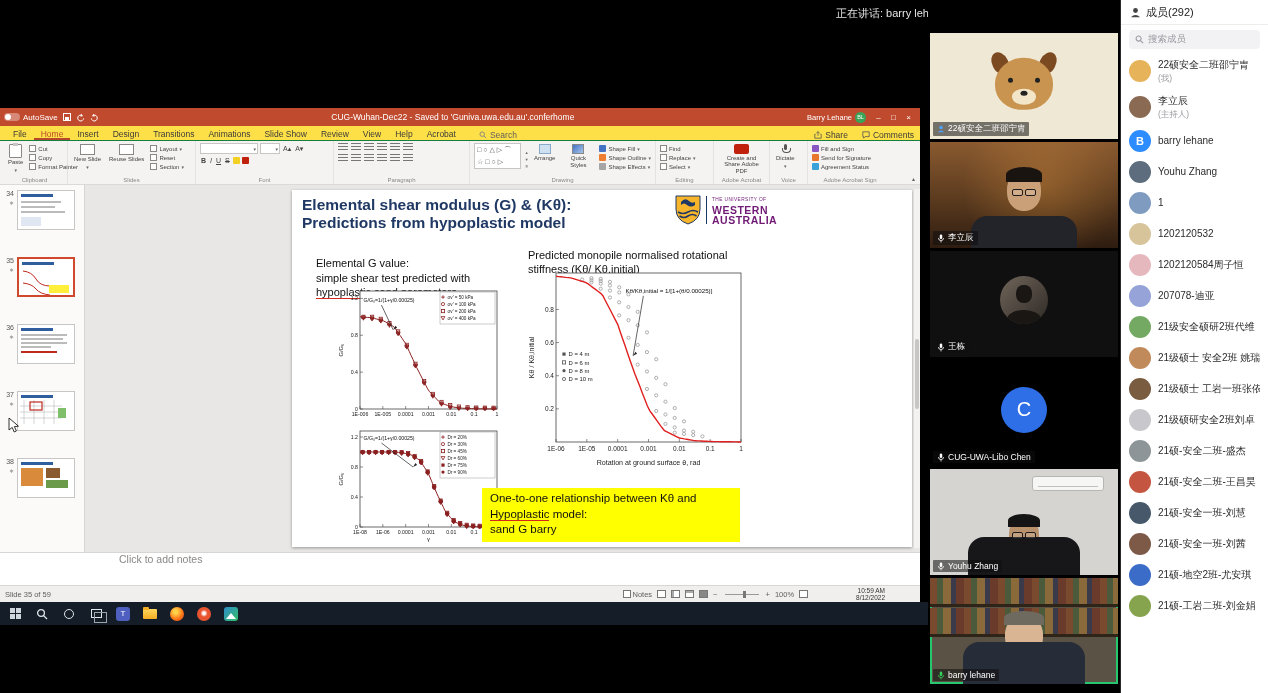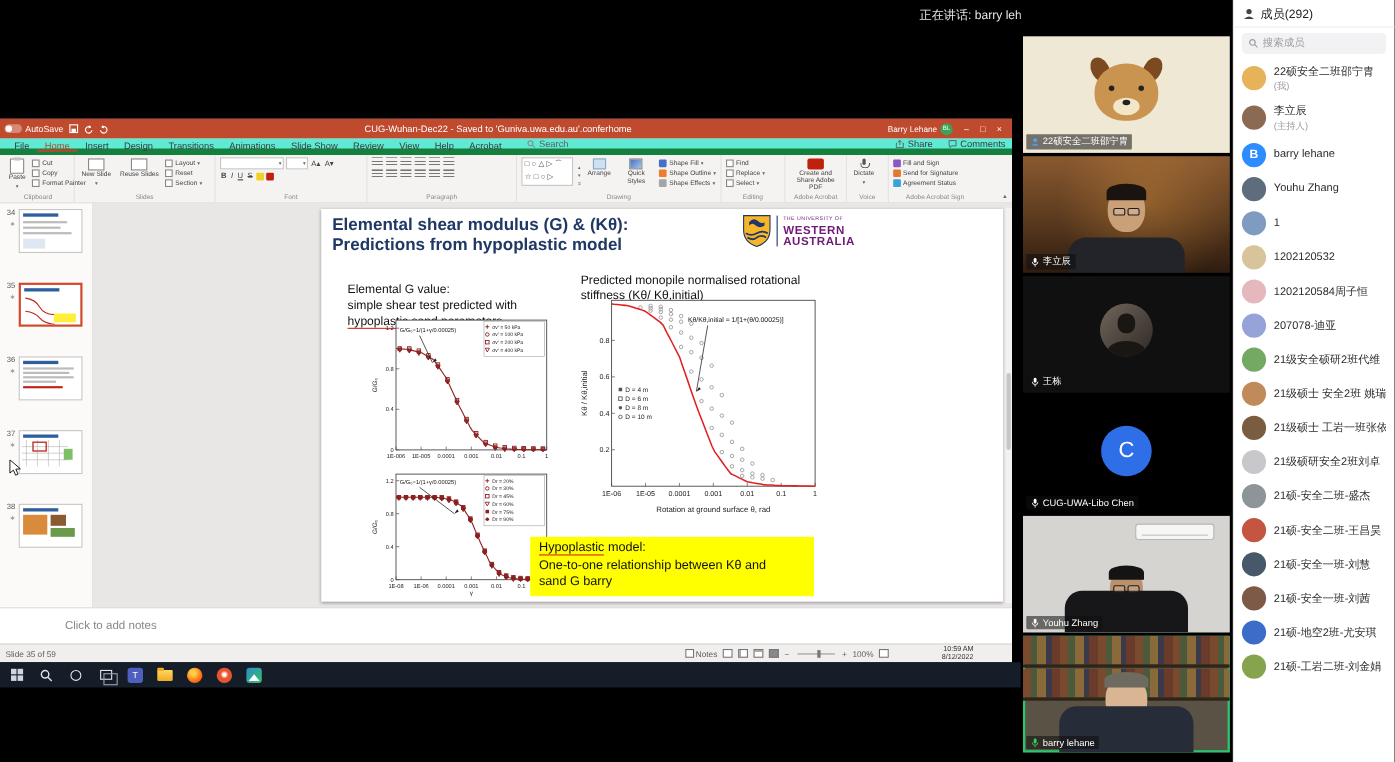--- a/index.html
+++ b/index.html
@@ -15,21 +15,21 @@
 .autosave{display:flex;align-items:center;gap:3px}
 .pill{width:16px;height:8px;background:rgba(255,255,255,.35);border-radius:4px;position:relative;display:inline-block}
 .knob{position:absolute;left:1px;top:1px;width:6px;height:6px;background:#fff;border-radius:50%}
 .floppy{width:8px;height:8px;border:1px solid #fff;display:inline-block;position:relative}
 .floppy:after{content:"";position:absolute;left:1px;bottom:0;width:4px;height:3px;background:#fff}
 .ttitle{flex:1;text-align:center;font-size:8.5px;white-space:nowrap;overflow:hidden}
 .tuser{display:flex;align-items:center;gap:3px;font-size:7.5px}
 .uav{width:11px;height:11px;border-radius:50%;background:#3aa357;display:inline-flex;align-items:center;justify-content:center;font-size:5.5px;color:#fff}
 .wbtns{display:flex}
 .wbtns span{width:15px;text-align:center;font-size:8px}
-.menubar{height:15px;display:flex;align-items:flex-start;background:#5eead4;font-size:8.5px;color:#3b3a39;padding:0 6px;border-bottom:6px solid #15803d;flex:none}
+.menubar{height:15px;display:flex;align-items:flex-end;background:#fde047;font-size:8.5px;color:#3b3a39;padding:0 6px;border-bottom:1px solid #15803d;flex:none}
 .mtabs{display:flex}
 .mtab{padding:1px 7px;white-space:nowrap}
 .mtab.active{color:#b7472a;box-shadow:inset 0 -2px 0 #b7472a}
 .msearch{display:flex;align-items:center;gap:3px;margin-left:16px;color:#605e5c}
 .sp{flex:1}
 .shareb,.commb{display:flex;align-items:center;gap:3px;margin-left:14px;color:#3b3a39;white-space:nowrap}
 
 .ribbon{height:44px;background:#f5f3f2;border-bottom:1px solid #dcdad8;display:flex;position:relative;padding-left:2px;flex:none}
 .rg{position:relative;border-right:1px solid #e4e2e0;padding:2px 4px 9px;display:flex;gap:4px}
 .glab{position:absolute;left:0;right:0;bottom:0;text-align:center;font-size:6px;color:#8a8886;line-height:8px;white-space:nowrap;overflow:hidden}
@@ -68,21 +68,21 @@
 .tbox{width:58px;height:40px;background:#fff;border:1px solid #c8c6c4;position:relative;overflow:hidden}
 .thrw.cur .tbox{border:2px solid #d0492c}
 .tbox .mh{position:absolute;left:3px;top:3px;width:32px;height:3px;background:#2e5e9e}
 .tbox .mg{position:absolute;height:1.5px;background:#bbb}
 .tbox .blk{position:absolute}
 .edit{flex:1;background:#e9e7e5;position:relative}
 .slide{position:absolute;left:207px;top:5px;width:620px;height:357px;background:#fff;box-shadow:0 1px 3px rgba(0,0,0,.35)}
 .slide>div{position:absolute}
 .vscroll{position:absolute;right:0;top:4px;bottom:4px;width:7px;background:#f3f2f1;border-left:1px solid #e0dedc}
 .vthumb{position:absolute;left:1px;right:1px;top:150px;height:70px;background:#c8c6c4;border-radius:3px}
-.notes{height:33px;background:#fff;border-top:1px solid #d8d6d4;display:flex;align-items:center;padding-left:59px;font-size:10.5px;color:#8a8886;flex:none}
+.notes{height:33px;background:#fff;border-top:1px solid #d8d6d4;display:flex;padding-left:119px;font-size:10.5px;color:#8a8886;flex:none}
 .status{height:17px;background:#f0efed;border-top:1px solid #d8d6d4;display:flex;align-items:center;font-size:7.5px;color:#605e5c;padding:0 5px;flex:none}
 .sright{display:flex;align-items:center;gap:5px;margin-left:auto}
 .snotes{display:flex;align-items:center;gap:2px}
 .nic{width:8px;height:8px;border:1px solid #777;background:#fff}
 .vic{width:9px;height:8px;border:1px solid #777;background:#fff;display:inline-block}
 .vic.v2{background:linear-gradient(90deg,#aaa 2px,#fff 2px)}
 .vic.v3{background:linear-gradient(180deg,#aaa 2px,#fff 2px)}
 .vic.v4{background:#888}
 .ztrack{width:34px;height:1px;background:#999;position:relative;margin:0 2px}
 .zthumb{position:absolute;left:55%;top:-3px;width:3px;height:7px;background:#777}
@@ -948,22 +948,22 @@
                 <text x="42.5" y="96.675" font-size="5.9" fill="#222">D = 6 m</text>
                 <circle cx="38" cy="102.69999999999999" r="1.6" fill="#555"></circle>
                 <text x="42.5" y="104.975" font-size="5.9" fill="#222">D = 8 m</text>
                 <circle cx="38" cy="111" r="1.6" fill="none" stroke="#555" stroke-width="0.8"></circle>
                 <text x="42.5" y="113.275" font-size="5.9" fill="#222">D = 10 m</text>
                 <text x="99.375" y="24.882352941176464" font-size="6.2" fill="#111">Kθ/Kθ,initial = 1/[1+(θ/0.00025)]</text>
                 <line x1="117.375" y1="27.882352941176464" x2="107.08333333333334" y2="87.84313725490196" stroke="#222" stroke-width="0.7"></line>
                 <path d="M107.08333333333334 87.84313725490196 l2.5 -4 l1.5 2 Z" fill="#222"></path>
               </svg></div>
           <div class="hibox">
+            <div>One-to-one relationship between Kθ and</div>
             <div><span class="u-red">Hypoplastic</span><span> model:</span></div>
-            <div>One-to-one relationship between Kθ and</div>
             <div>sand G barry</div>
           </div>
         </div>
         <div class="vscroll">
             <div class="vthumb"></div>
           </div>
       </div>
     </div>
 
     <div class="notes">

